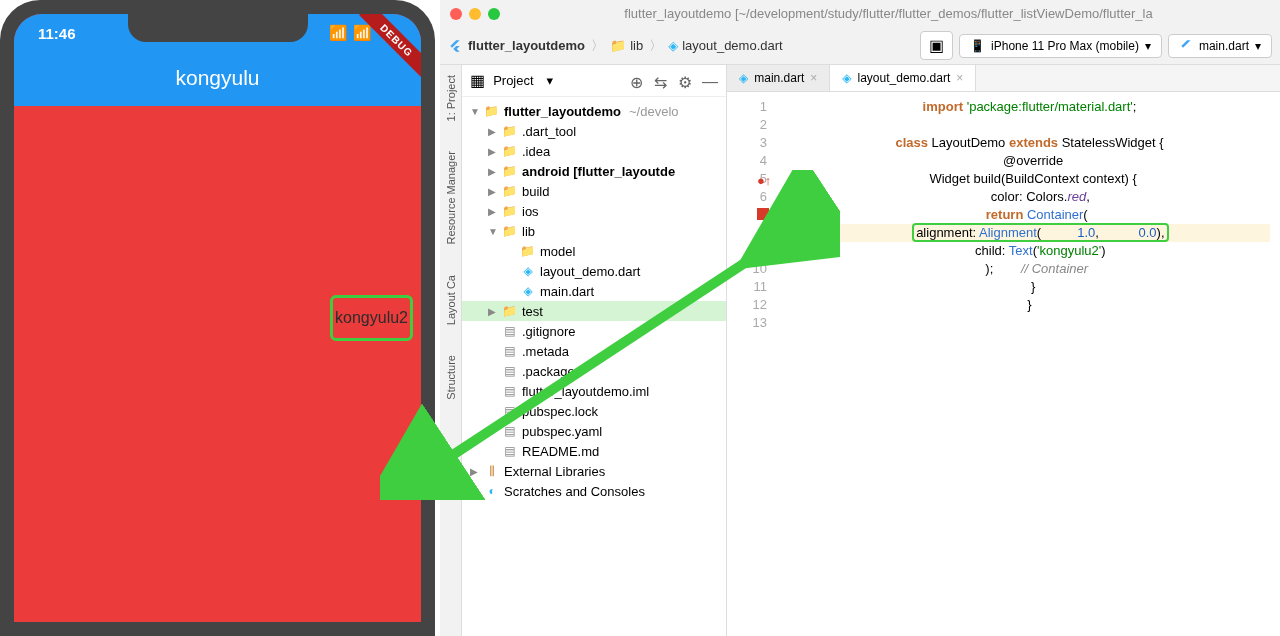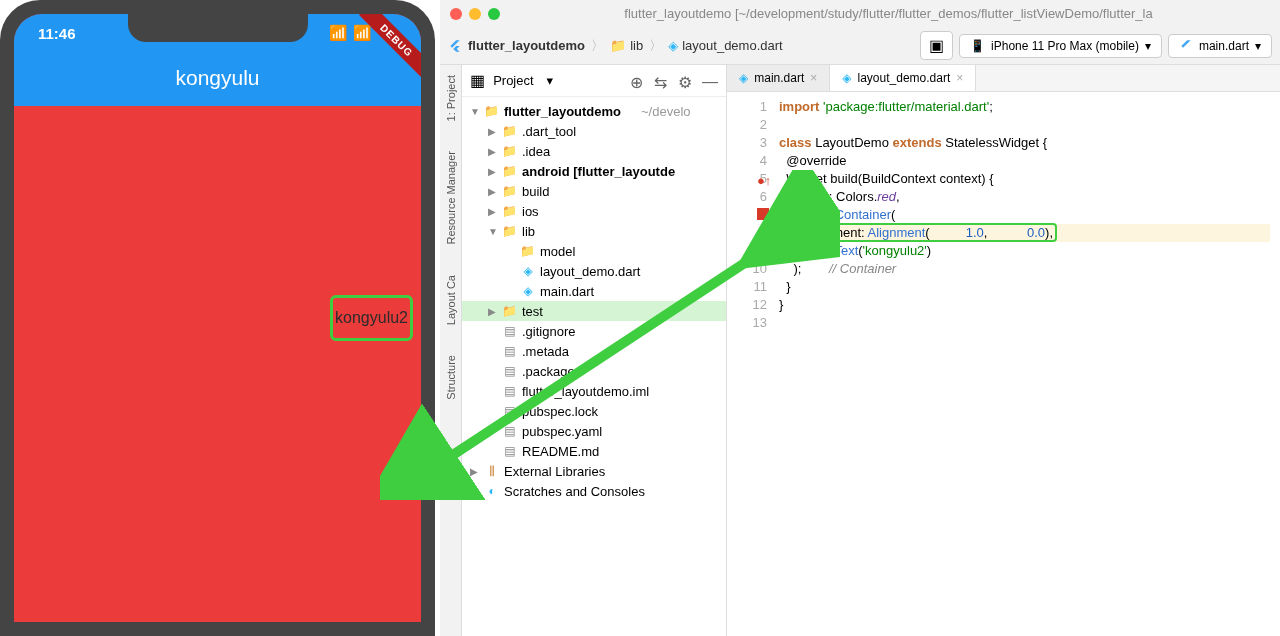--- a/index.html
+++ b/index.html
@@ -54,21 +54,21 @@
     .editor-area { flex: 1; display: flex; flex-direction: column; background: #fff; }
     .editor-tabs { display: flex; border-bottom: 1px solid #ddd; background: #f5f5f5; }
     .editor-tab { padding: 6px 12px; font-size: 12px; display: flex; align-items: center; gap: 6px; border-right: 1px solid #ddd; background: #ececec; cursor: pointer; }
     .editor-tab.active { background: #fff; }
     .tab-close { color: #aaa; font-size: 12px; }
     .editor { flex: 1; display: flex; font-family: "Menlo", "Consolas", monospace; font-size: 13px; line-height: 18px; }
     .gutter { width: 52px; text-align: right; padding: 6px 12px 6px 4px; color: #aaa; background: #fff; user-select: none; }
     .gutter-line { height: 18px; position: relative; }
     .gutter-marker { position: absolute; right: -2px; top: 2px; width: 12px; height: 12px; }
     .code { flex: 1; padding: 6px 0; position: relative; }
-    .code-line { height: 18px; white-space: pre; }
+    .code-line { height: 18px; white-space: pre; text-align: center; }
     .hl-row { position: absolute; left: 0; right: 10px; top: calc(6px + 7 * 18px); height: 18px; background: #fef5df; z-index: 0; }
     .kw { color: #c16a2b; font-weight: 600; }
     .type { color: #3070d0; }
     .str { color: #008000; }
     .prop { color: #6a3e9c; font-style: italic; }
     .num { color: #1c5ec1; margin-left: 36px; }
     .comment { color: #888; font-style: italic; margin-left: 24px; }
     .ann-box { border: 2px solid #3FCE3F; border-radius: 4px; padding: 0 2px; }
     .red-dot { background:#d73a28; width:12px; height:12px; display:inline-block; }
     
@@ -152,21 +152,21 @@
         <span class="toolbar-icon">⊕</span>
         <span class="toolbar-icon">⇆</span>
         <span class="toolbar-icon">⚙</span>
         <span class="toolbar-icon">—</span>
       </div>
       <div class="tree">
         <div class="tree-row indent-0">
           <span class="chevron">▼</span>
           <span class="tree-icon folder-icon">📁</span>
           <span class="bold-label">flutter_layoutdemo</span>
-          <span class="muted" style="margin-left:16px">~/develo</span>
+          <span class="muted" style="margin-left:4px">~/develo</span>
         </div>
         <div id="tree-items">
             <div class="tree-row indent-1">
               <span class="chevron">▶</span>
               <span class="tree-icon folder-special">📁</span>
               <span class="">.dart_tool</span>
             </div>
             <div class="tree-row indent-1">
               <span class="chevron">▶</span>
               <span class="tree-icon folder-special">📁</span>

